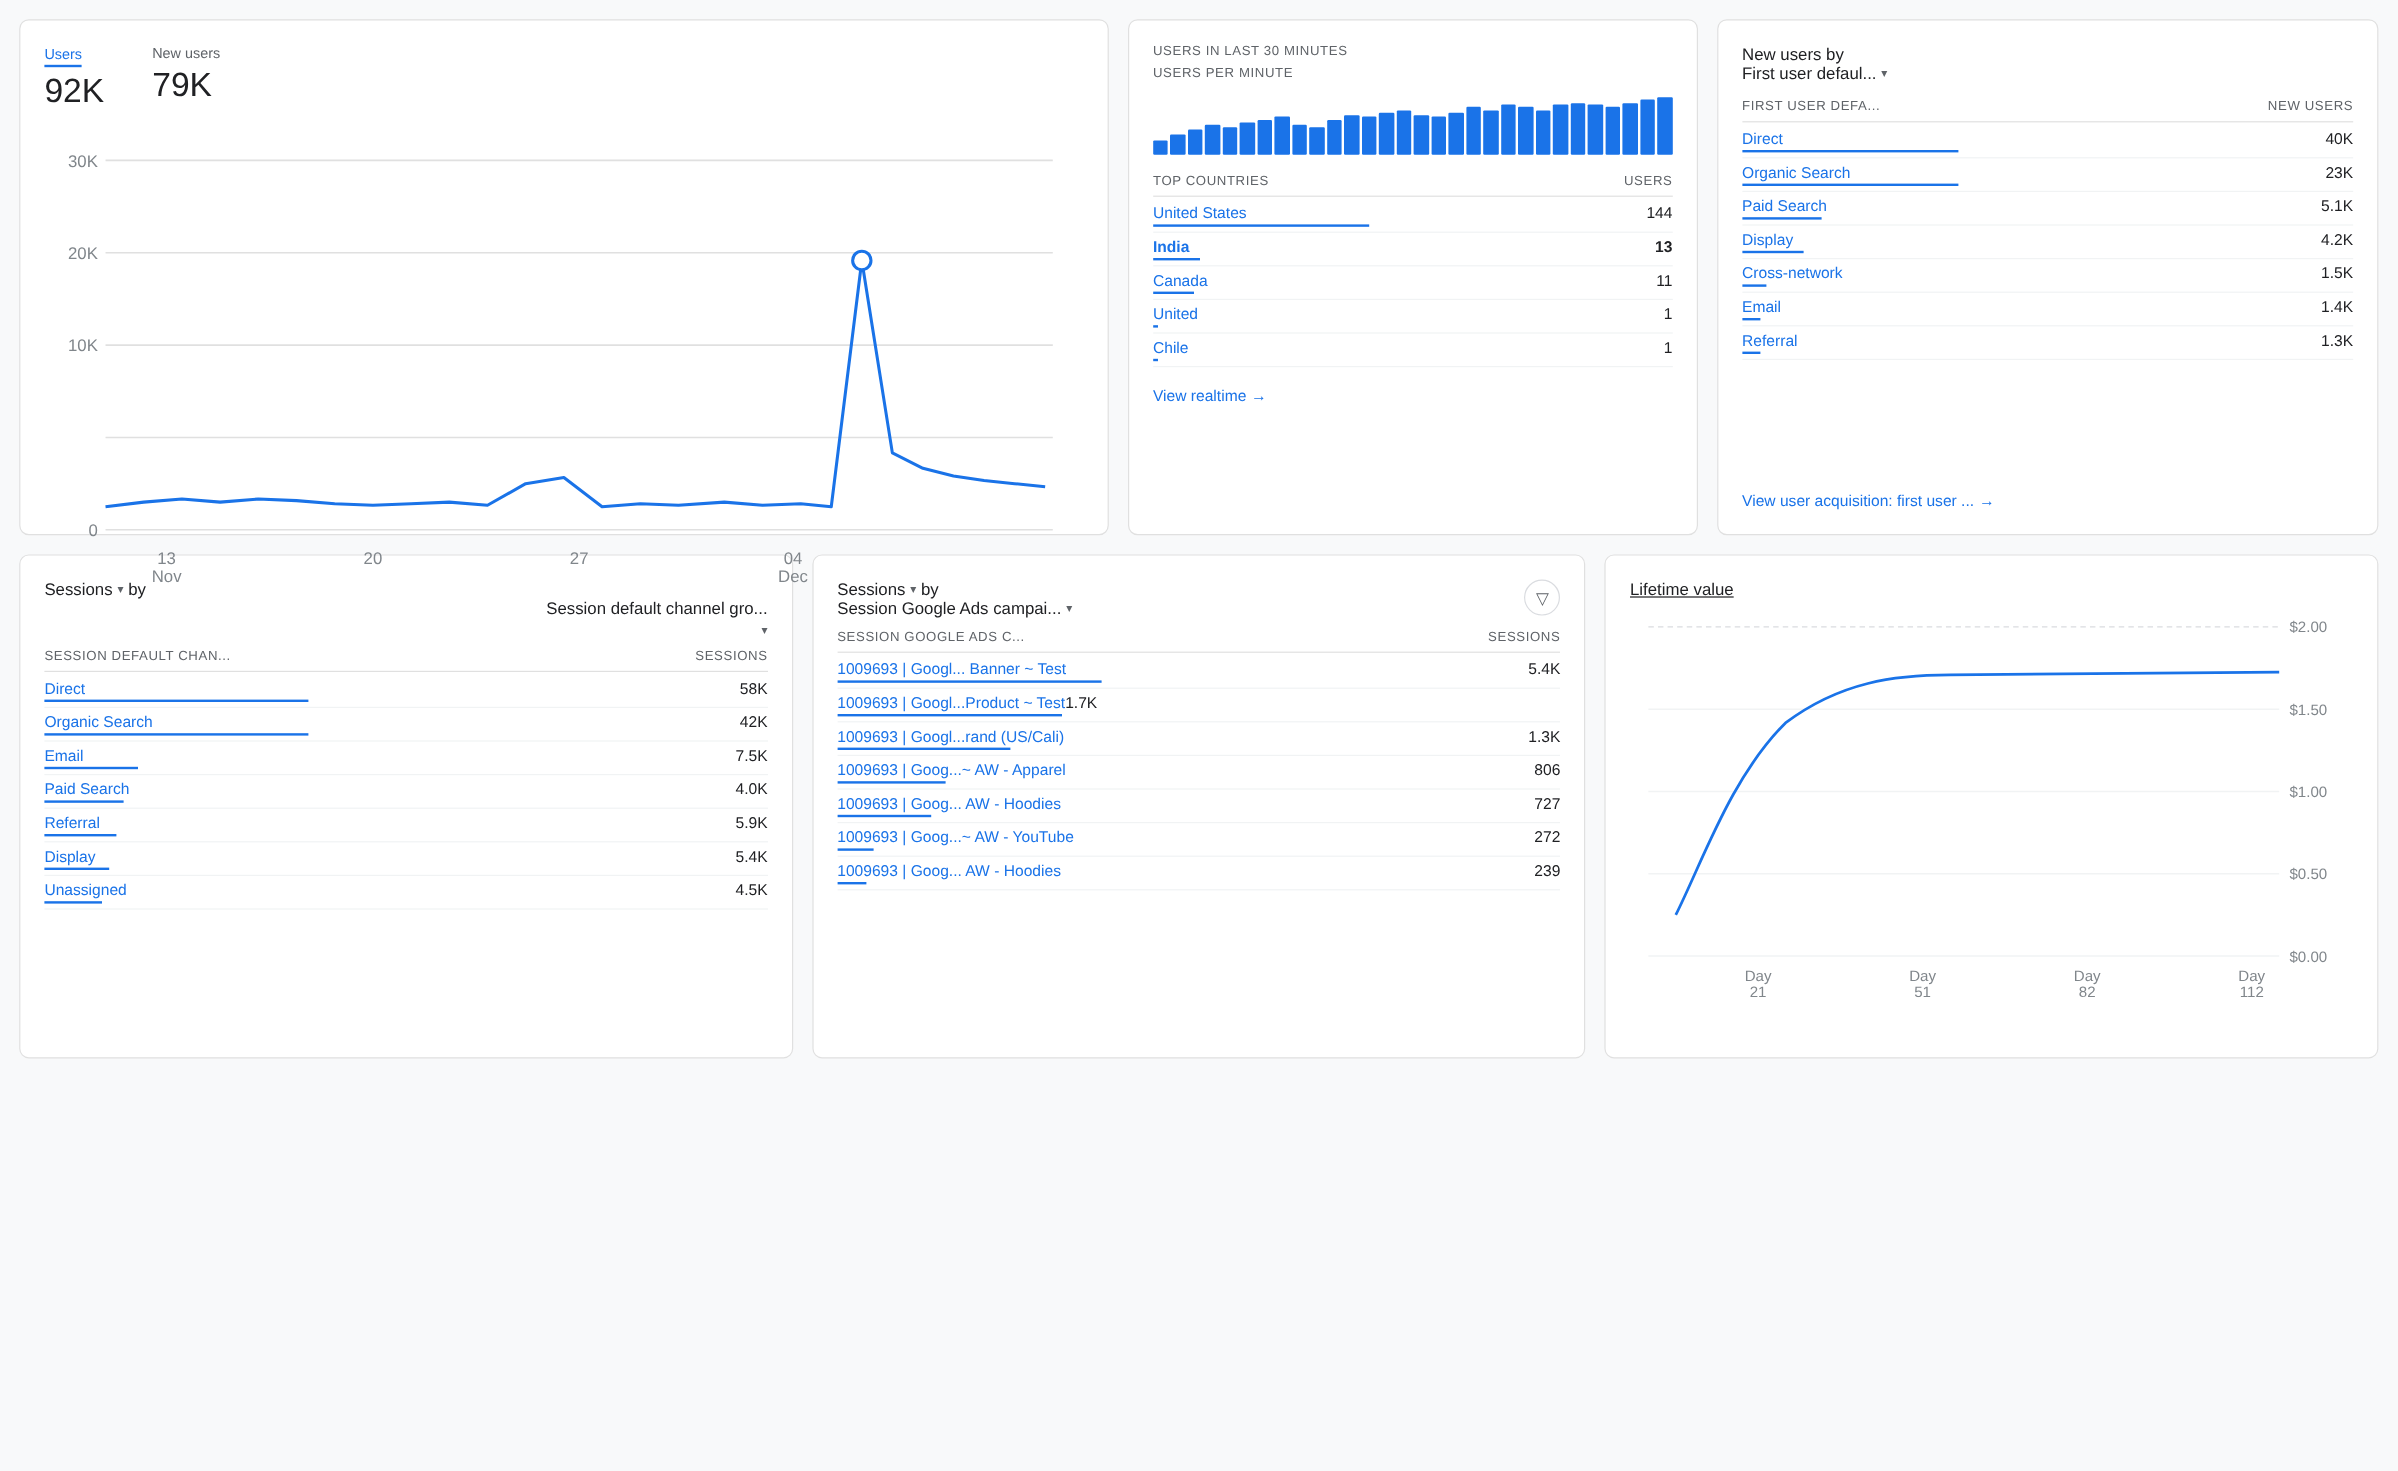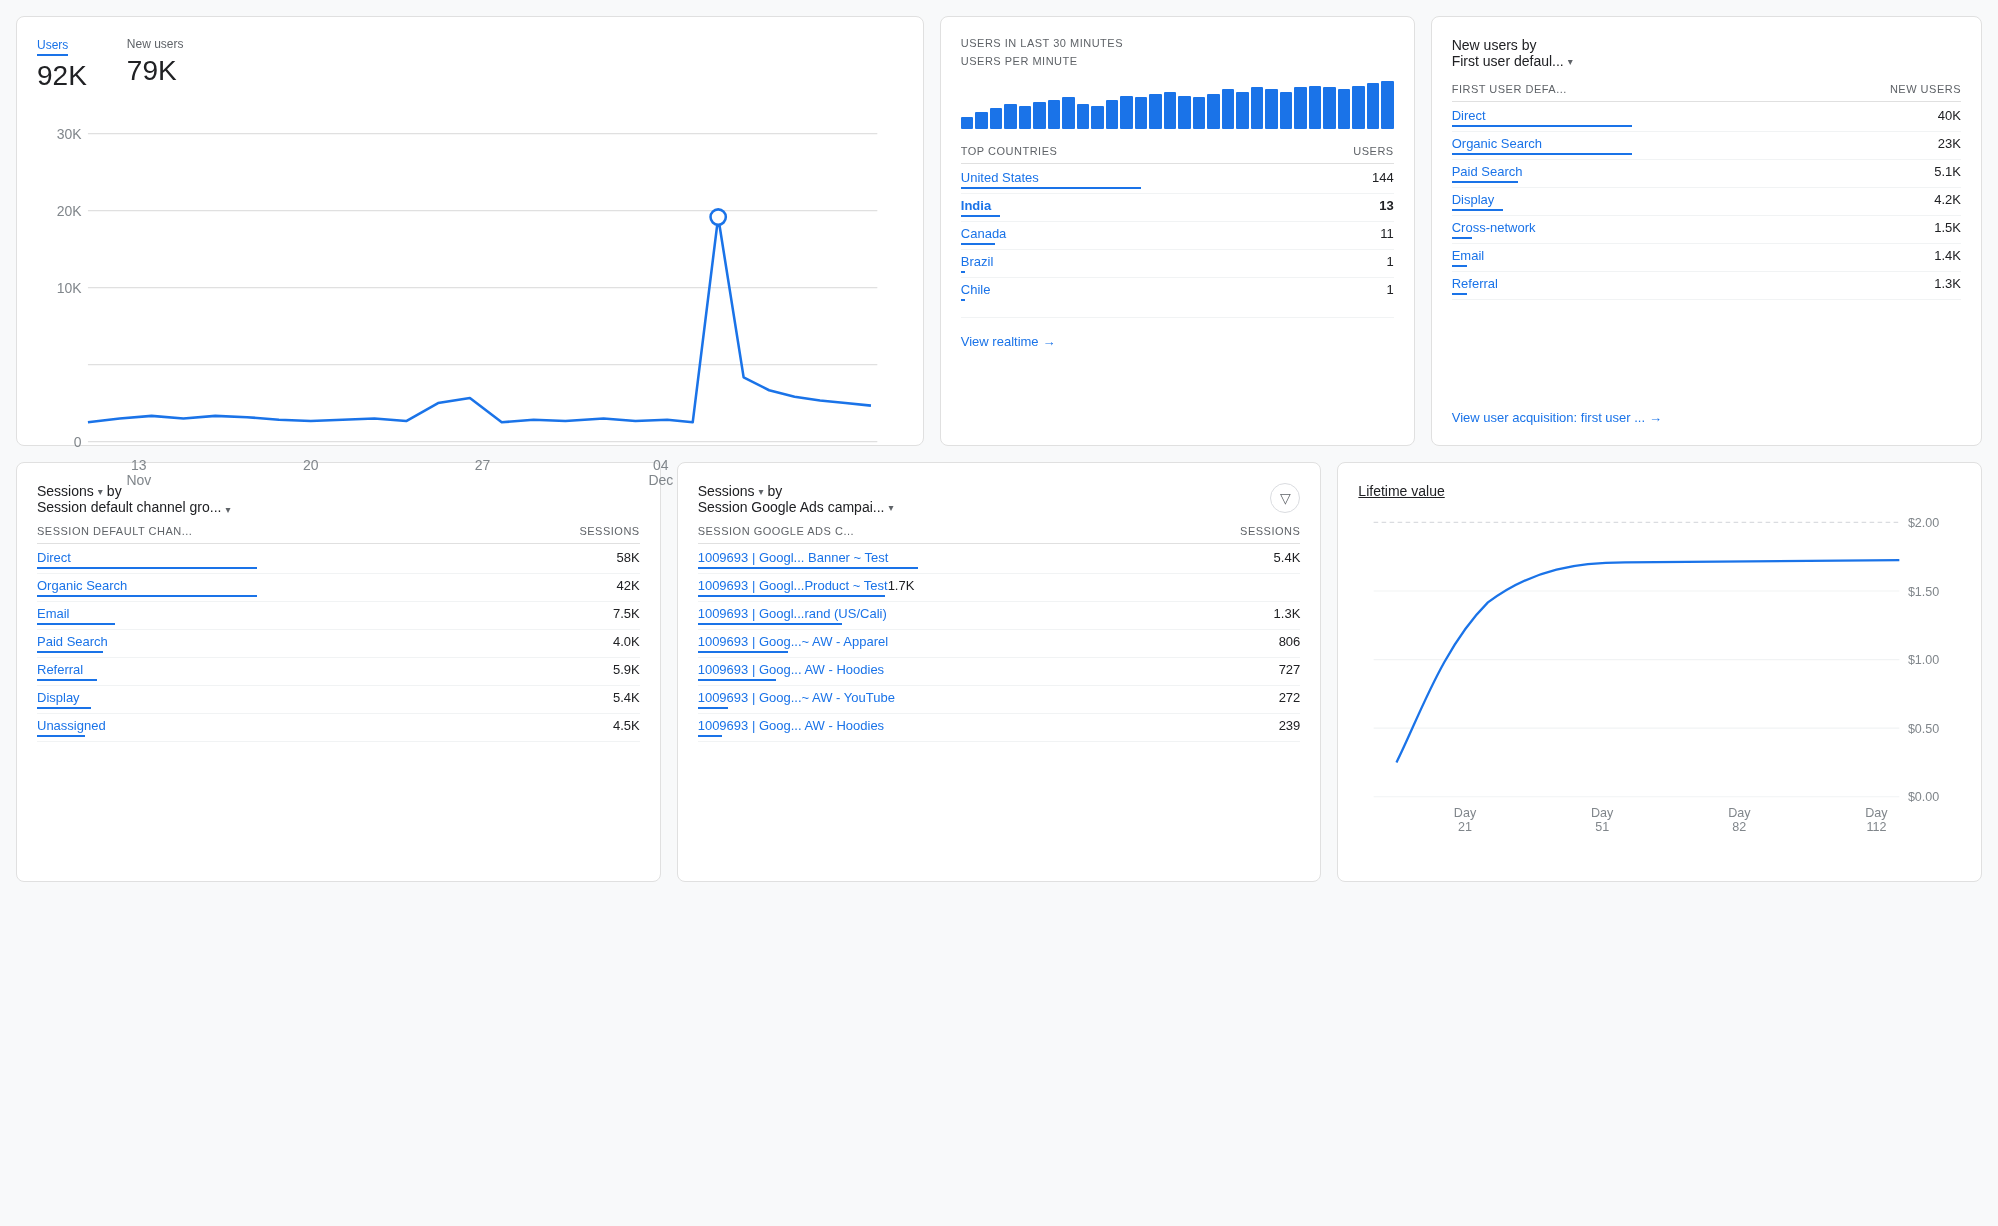--- a/index.html
+++ b/index.html
@@ -168,26 +168,26 @@
   </div>
           <div style="padding-bottom: 4px; border-bottom: 1px solid rgb(241, 243, 244); margin-bottom: 4px;">
     <div style="display:flex; justify-content:space-between;">
       <span class="country-name">Canada</span>
       <span class="country-value">11</span>
     </div>
     <div class="country-bar" style="width:8%; max-width:180px;"></div>
   </div>
           <div style="padding-bottom: 4px; border-bottom: 1px solid rgb(241, 243, 244); margin-bottom: 4px;">
     <div style="display:flex; justify-content:space-between;">
-      <span class="country-name">Brazil</span>
+      <span class="country-name">United</span>
       <span class="country-value">1</span>
     </div>
     <div class="country-bar" style="width:1%; max-width:180px;"></div>
   </div>
-          <div style="padding-bottom: 16px; border-bottom: 1px solid rgb(241, 243, 244); margin-bottom: 4px; text-align: center;">
+          <div style="padding-bottom: 4px; border-bottom: 1px solid rgb(241, 243, 244); margin-bottom: 4px; text-align: center;">
     <div style="display:flex; justify-content:space-between;">
       <span class="country-name">Chile</span>
       <span class="country-value">1</span>
     </div>
     <div class="country-bar" style="width:1%; max-width:180px;"></div>
   </div>
         </div>
 
       <div class="view-link">
         <span>View realtime</span>
@@ -268,21 +268,21 @@
   </div>
 
   <div class="bottom-row">
 
     <div class="card sessions-card">
       <div style="font-size:14px; font-weight:500; display:flex; align-items:center; gap:4px;">
         <span>Sessions</span>
         <span style="font-size:10px; color:#5f6368;">▾</span>
         <span>by</span>
       </div>
-      <div style="font-size:14px; font-weight:500; display:flex; align-items:flex-end; gap:4px; margin-bottom:10px;">
+      <div style="font-size:14px; font-weight:500; display:flex; align-items:flex-end; gap:4px; margin-bottom:10px;flex-direction:column;">
         <span>Session default channel gro...</span>
         <span style="font-size:10px; color:#5f6368;">▾</span>
       </div>
       <div class="col-headers">
         <span>SESSION DEFAULT CHAN...</span>
         <span>SESSIONS</span>
       </div>
       <div id="sessions-rows">
           <div style="padding-bottom: 4px; border-bottom: 1px solid rgb(241, 243, 244); margin-bottom: 4px;">
     <div style="display:flex; justify-content:space-between;">

